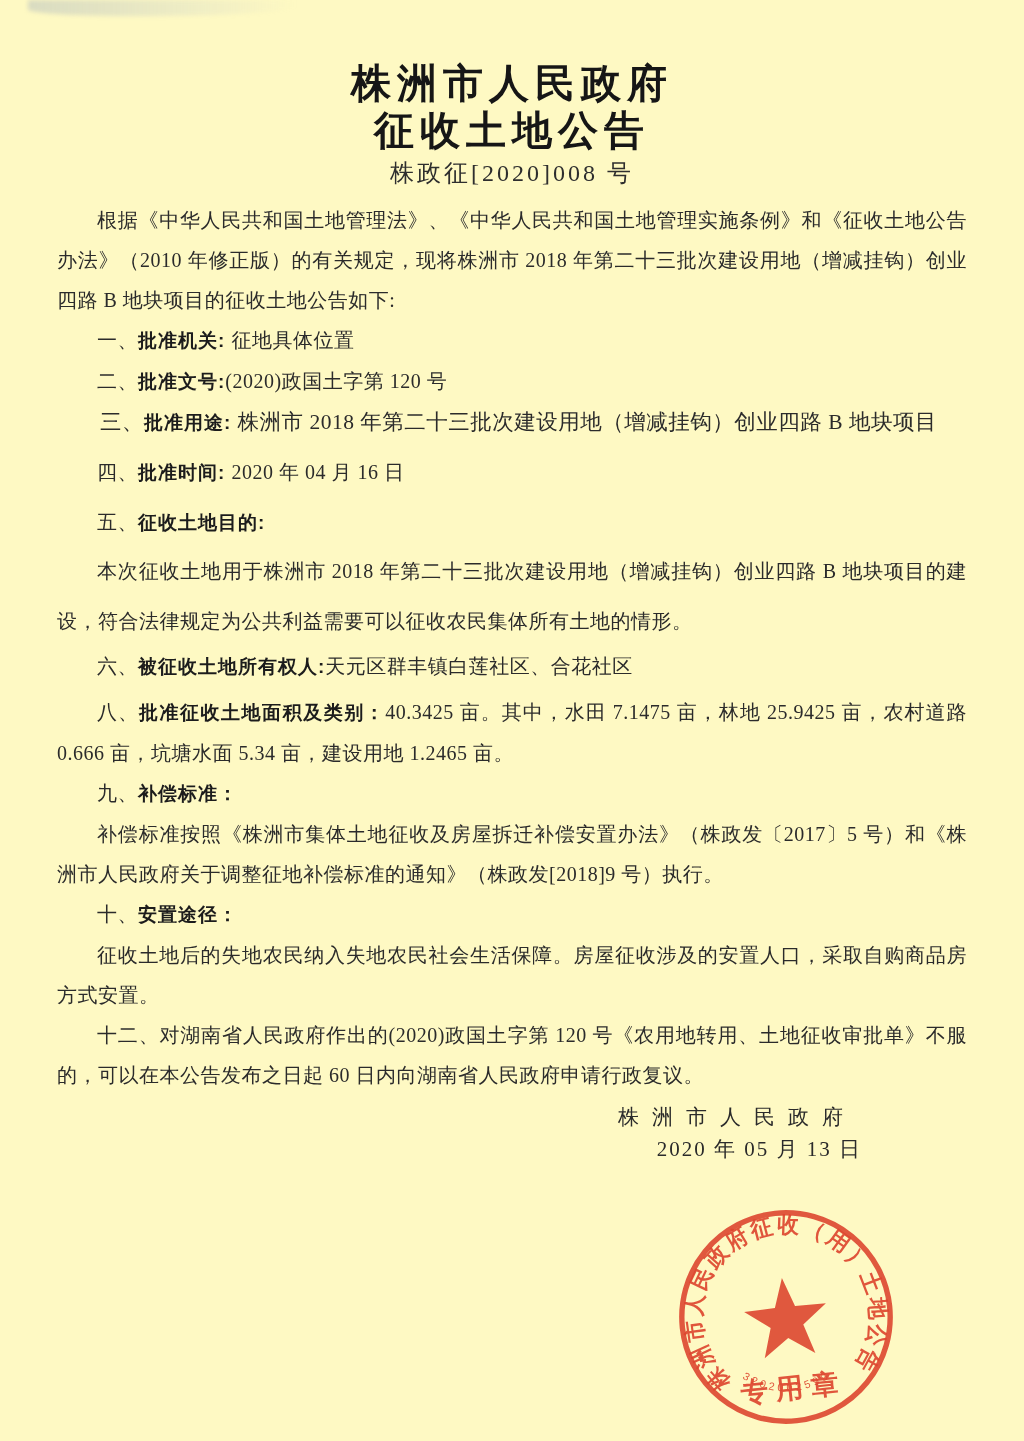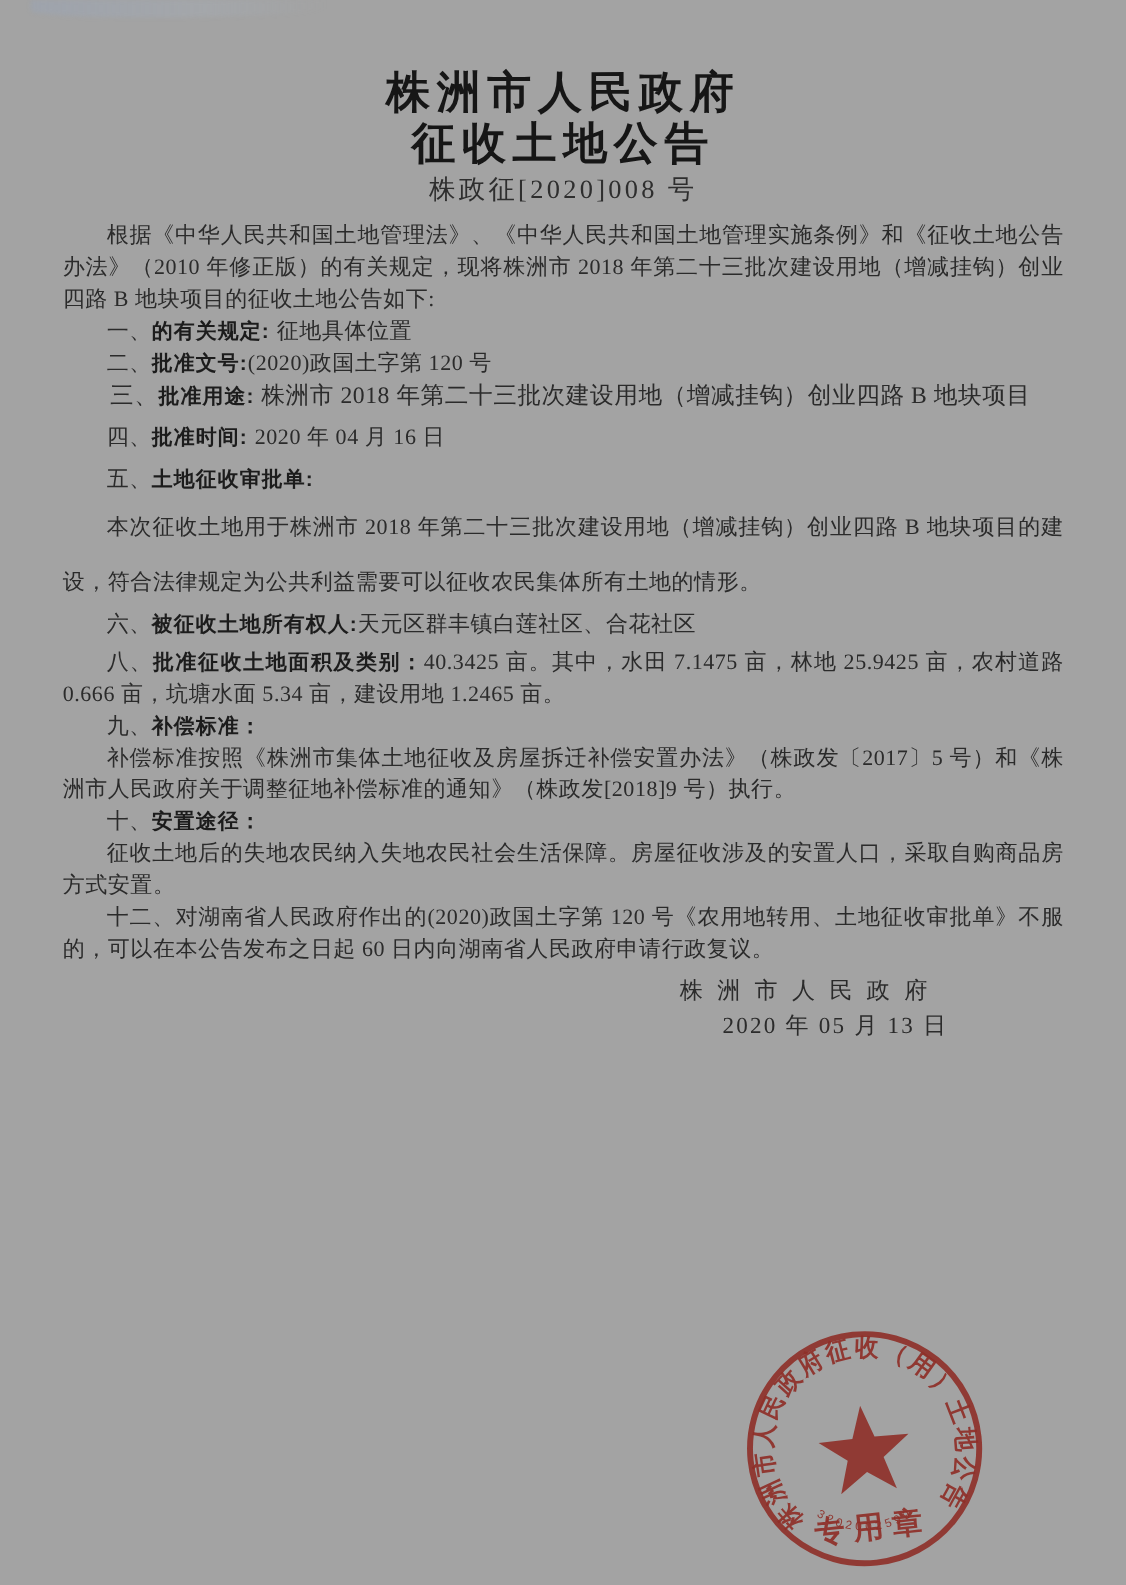--- a/index.html
+++ b/index.html
@@ -1,19 +1,19 @@
 <!DOCTYPE html>
 <html><head>
 <meta charset="utf-8">
 <style>
   html,body{margin:0;padding:0;background:#ffffff;}
   .page{
     position:relative;
     width:1024px;height:1441px;
-    background:#a3a3a3;
+    background:#fef9c3;
     overflow:hidden;
     font-family:"Liberation Serif", serif;
     color:#2b2b2b;
   }
   .scan-smudge{
     position:absolute;top:0;left:28px;width:270px;height:16px;
     background:linear-gradient(90deg, rgba(150,165,190,.35), rgba(170,185,205,.18) 60%, rgba(255,255,255,0));
     border-radius:0 0 60% 40%;
     filter:blur(2px);
   }
@@ -25,21 +25,21 @@
   .doc-number{
     font-size:24px;line-height:38px;color:#2e2e2e;margin:0 0 0 0;
     letter-spacing:3px;font-weight:400;text-align:center;
   }
   .doc-body{
     margin:8px 57px 0 57px;
   }
   .p{
     margin:0;
     font-size:20px;
-    line-height:29px;
+    line-height:40px;
     text-align:justify;
     text-indent:2em;
     color:#2b2b2b;
   }
   .p .seg{letter-spacing:0.5px;}
   .p .bold-label{
     font-family:"Liberation Sans", sans-serif;
     font-weight:700;color:#1c1c1c;letter-spacing:1px;
     font-size:19px;
   }
@@ -76,25 +76,25 @@
   <div class="scan-smudge"></div>
 
   <div class="titles">
     <h1 class="title-line">株洲市人民政府</h1>
     <h1 class="title-line">征收土地公告</h1>
     <div class="doc-number">株政征[2020]008 号</div>
   </div>
 
   <div class="doc-body">
       <p class="p"><span class="seg">根据《中华人民共和国土地管理法》、《中华人民共和国土地管理实施条例》和《征收土地公告办法》（2010 年修正版）的有关规定，现将株洲市 2018 年第二十三批次建设用地（增减挂钩）创业四路 B 地块项目的征收土地公告如下:</span></p>
-      <p class="p"><span class="seg">一、</span><span class="seg bold-label">的有关规定: </span><span class="seg">征地具体位置</span></p>
+      <p class="p"><span class="seg">一、</span><span class="seg bold-label">批准机关: </span><span class="seg">征地具体位置</span></p>
       <p class="p"><span class="seg">二、</span><span class="seg bold-label">批准文号:</span><span class="seg">(2020)政国土字第 120 号</span></p>
       <p class="p item-lg"><span class="seg">三、</span><span class="seg bold-label">批准用途: </span><span class="seg">株洲市 2018 年第二十三批次建设用地（增减挂钩）创业四路 B 地块项目</span></p>
       <p class="p gap"><span class="seg">四、</span><span class="seg bold-label">批准时间: </span><span class="seg">2020 年 04 月 16 日</span></p>
-      <p class="p gap"><span class="seg">五、</span><span class="seg bold-label">土地征收审批单:</span></p>
+      <p class="p gap"><span class="seg">五、</span><span class="seg bold-label">征收土地目的:</span></p>
       <p class="p loose"><span class="seg">本次征收土地用于株洲市 2018 年第二十三批次建设用地（增减挂钩）创业四路 B 地块项目的建设，符合法律规定为公共利益需要可以征收农民集体所有土地的情形。</span></p>
       <p class="p"><span class="seg">六、</span><span class="seg bold-label">被征收土地所有权人:</span><span class="seg">天元区群丰镇白莲社区、合花社区</span></p>
       <p class="p gap-sm"><span class="seg">八、</span><span class="seg bold-label">批准征收土地面积及类别：</span><span class="seg">40.3425 亩。其中，水田 7.1475 亩，林地 25.9425 亩，农村道路 0.666 亩，坑塘水面 5.34 亩，建设用地 1.2465 亩。</span></p>
       <p class="p"><span class="seg">九、</span><span class="seg bold-label">补偿标准：</span></p>
       <p class="p"><span class="seg">补偿标准按照《株洲市集体土地征收及房屋拆迁补偿安置办法》（株政发〔2017〕5 号）和《株洲市人民政府关于调整征地补偿标准的通知》（株政发[2018]9 号）执行。</span></p>
       <p class="p"><span class="seg">十、</span><span class="seg bold-label">安置途径：</span></p>
       <p class="p"><span class="seg">征收土地后的失地农民纳入失地农民社会生活保障。房屋征收涉及的安置人口，采取自购商品房方式安置。</span></p>
       <p class="p"><span class="seg">十二、对湖南省人民政府作出的(2020)政国土字第 120 号《农用地转用、土地征收审批单》不服的，可以在本公告发布之日起 60 日内向湖南省人民政府申请行政复议。</span></p>
     </div>
 

